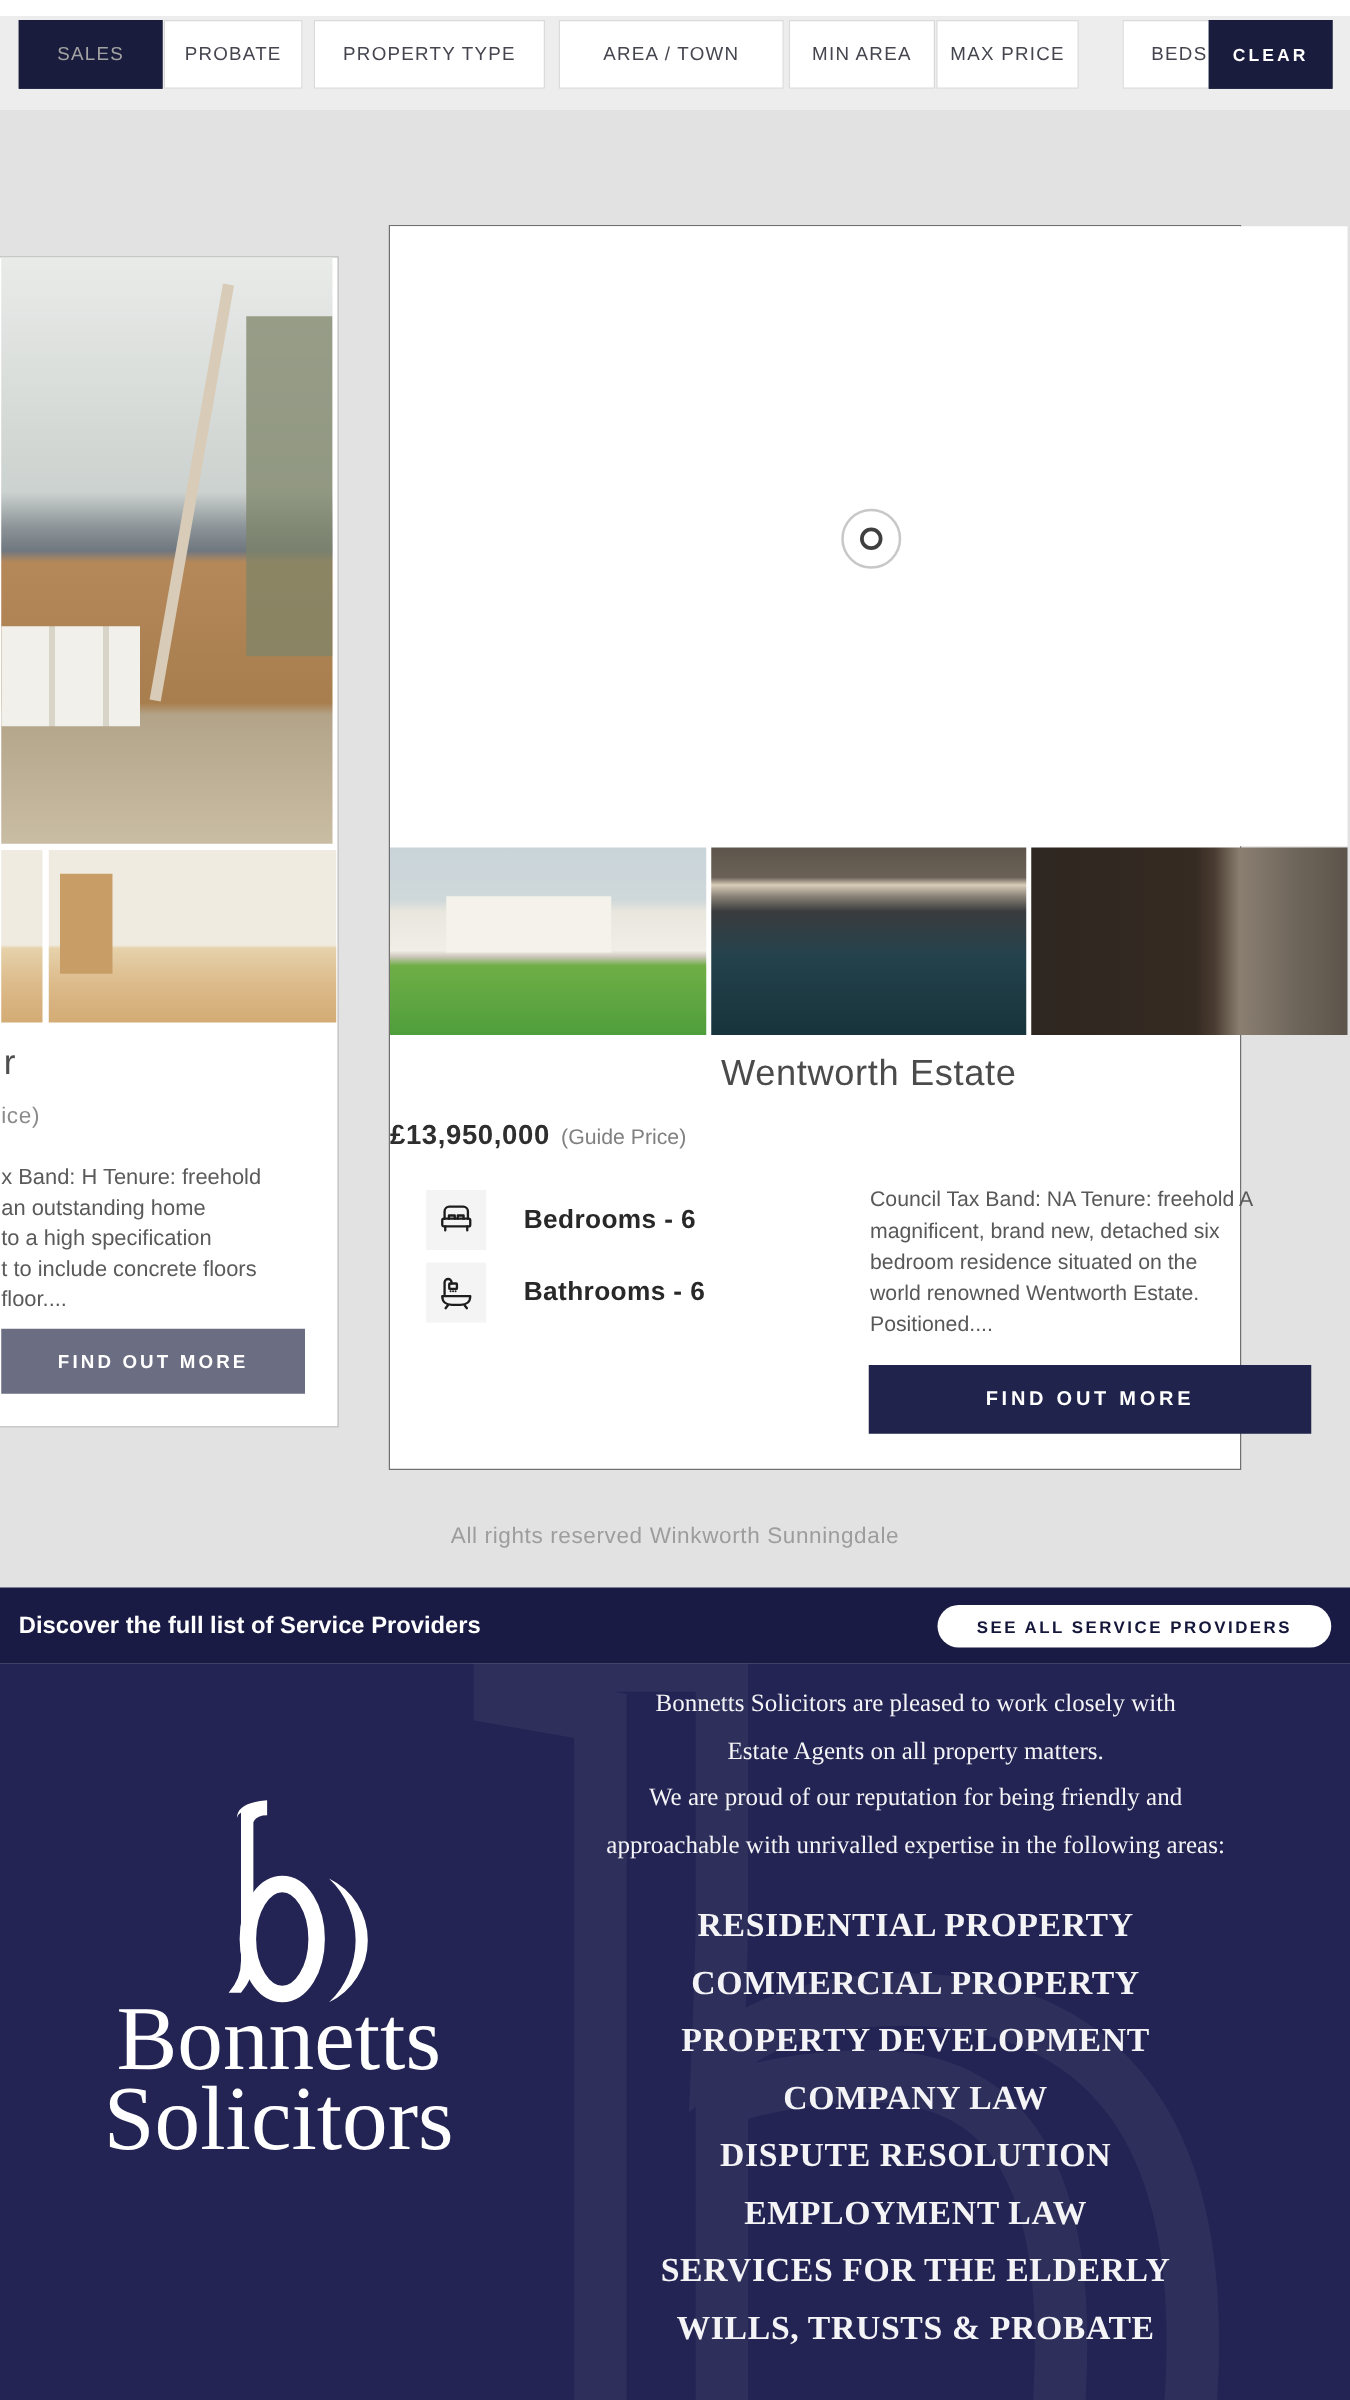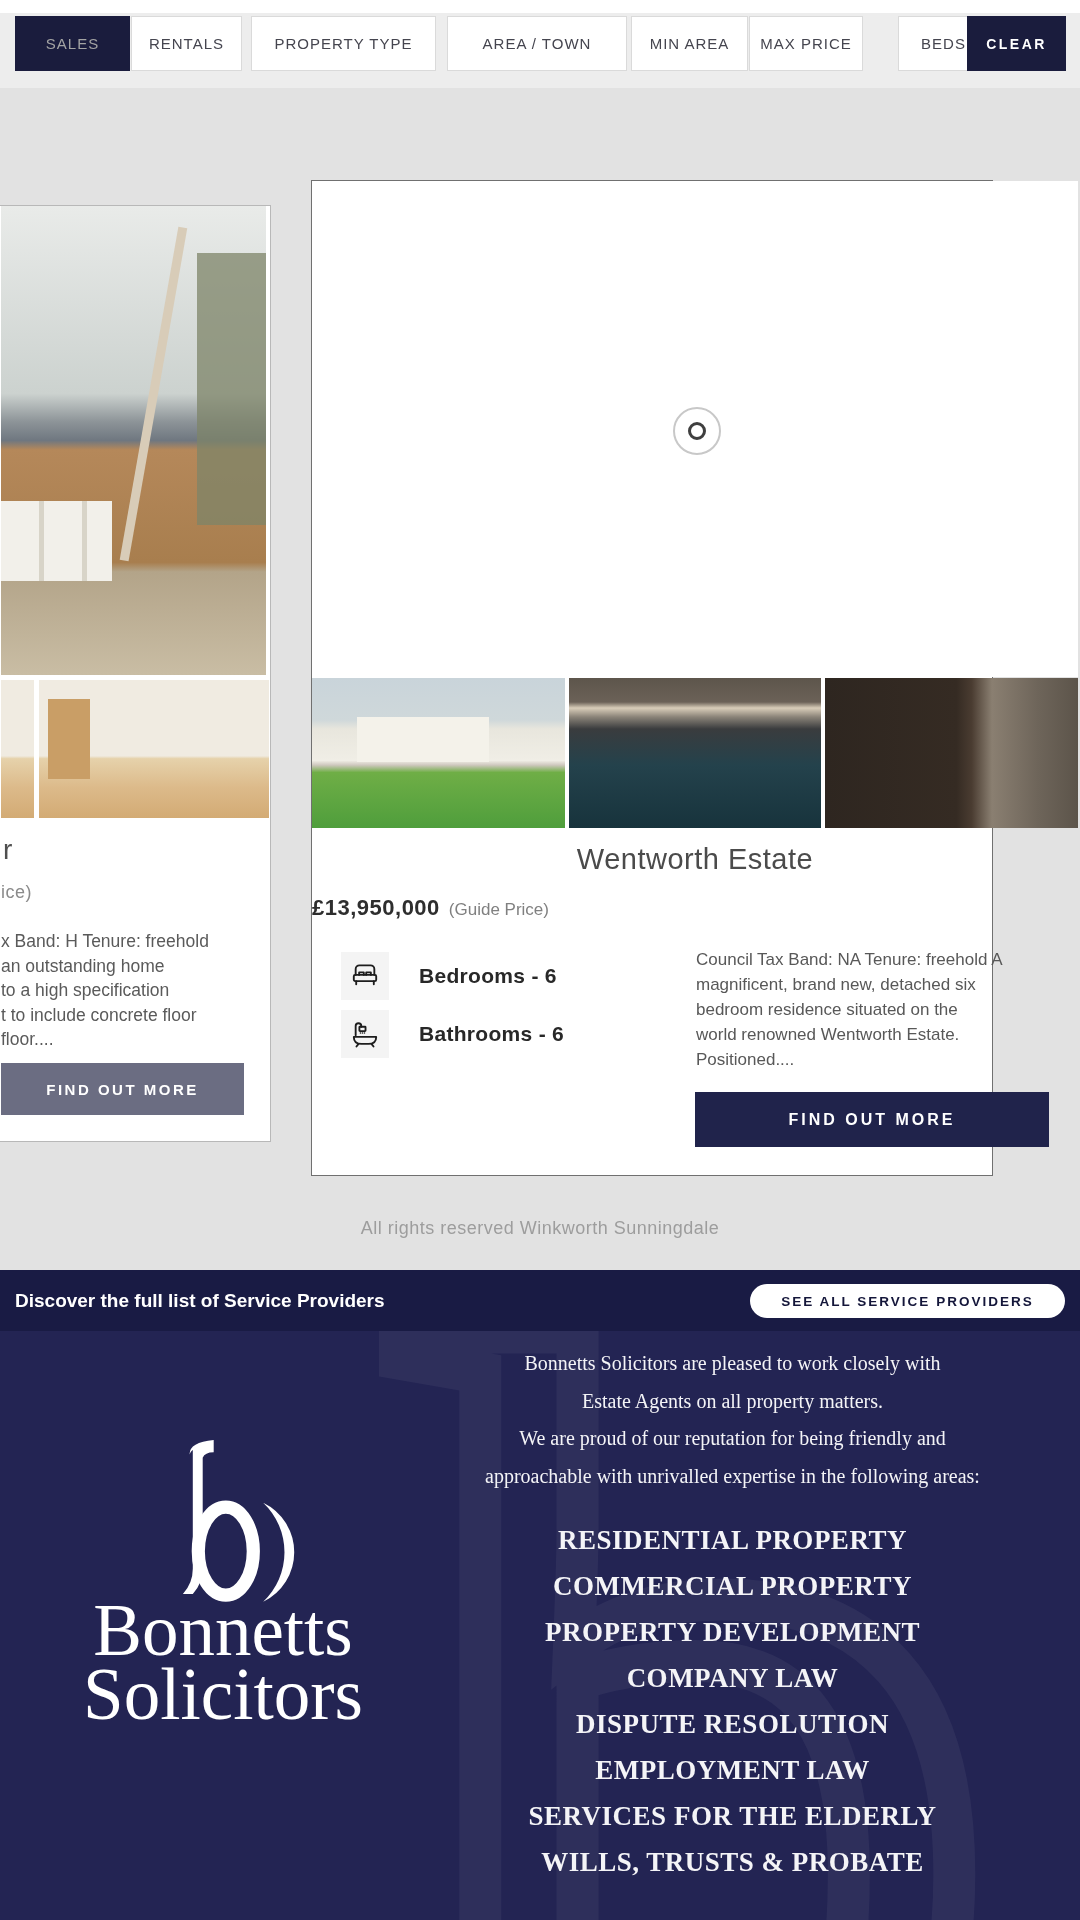--- a/index.html
+++ b/index.html
@@ -93,21 +93,21 @@
   .g-pool{background:linear-gradient(180deg,#5d554b 0%,#6b6157 16%,#d9cdb9 20%,#8a8378 26%,#3a3c3e 34%,#24424c 58%,#17333c 100%);}
   .g-ward{background:linear-gradient(90deg,#2e2620 0%,#352b23 52%,#4a3c31 58%,#8a7f71 66%,#6e655a 84%,#5c544a 100%);}
 </style>
 </head>
 <body>
 
 <div class="abs top-strip"></div>
 <div class="abs filter-strip"></div>
 
 <div class="abs fbtn active" style="left:15px;width:115px;">SALES</div>
-<div class="abs fbtn" style="left:131px;width:111px;">RENTALS</div>
+<div class="abs fbtn" style="left:131px;width:111px;">PROBATE</div>
 <div class="abs fbtn" style="left:251px;width:185px;">PROPERTY TYPE</div>
 <div class="abs fbtn" style="left:447px;width:180px;">AREA / TOWN</div>
 <div class="abs fbtn" style="left:631px;width:117px;">MIN AREA</div>
 <div class="abs fbtn" style="left:749px;width:114px;">MAX PRICE</div>
 <div class="abs fbtn" style="left:898px;width:91px;">BEDS</div>
 <div class="abs fbtn active clear" style="left:967px;width:99px;">CLEAR</div>
 
 <aside class="abs card left-card">
   <div class="abs photo lc-photo g-house">
     <div class="trees"></div>
@@ -117,21 +117,21 @@
   <div class="abs photo lc-thumb1 g-room"></div>
   <div class="abs photo lc-thumb2 g-room">
     <div class="door"></div>
   </div>
   <div class="abs lc-title">r</div>
   <div class="abs lc-price">ice)</div>
   <div class="abs lc-desc">
       <div>x Band: H Tenure: freehold</div>
       <div>an outstanding home</div>
       <div>to a high specification</div>
-      <div>t to include concrete floor</div>
+      <div>t to include concrete floors</div>
       <div>floor....</div>
     </div>
   <div class="abs lc-btn">FIND OUT MORE</div>
 </aside>
 
 <section class="abs card main-card">
   <div class="abs placeholder-area">
     <div class="abs load-circle">
       <div class="load-dot"></div>
     </div>

